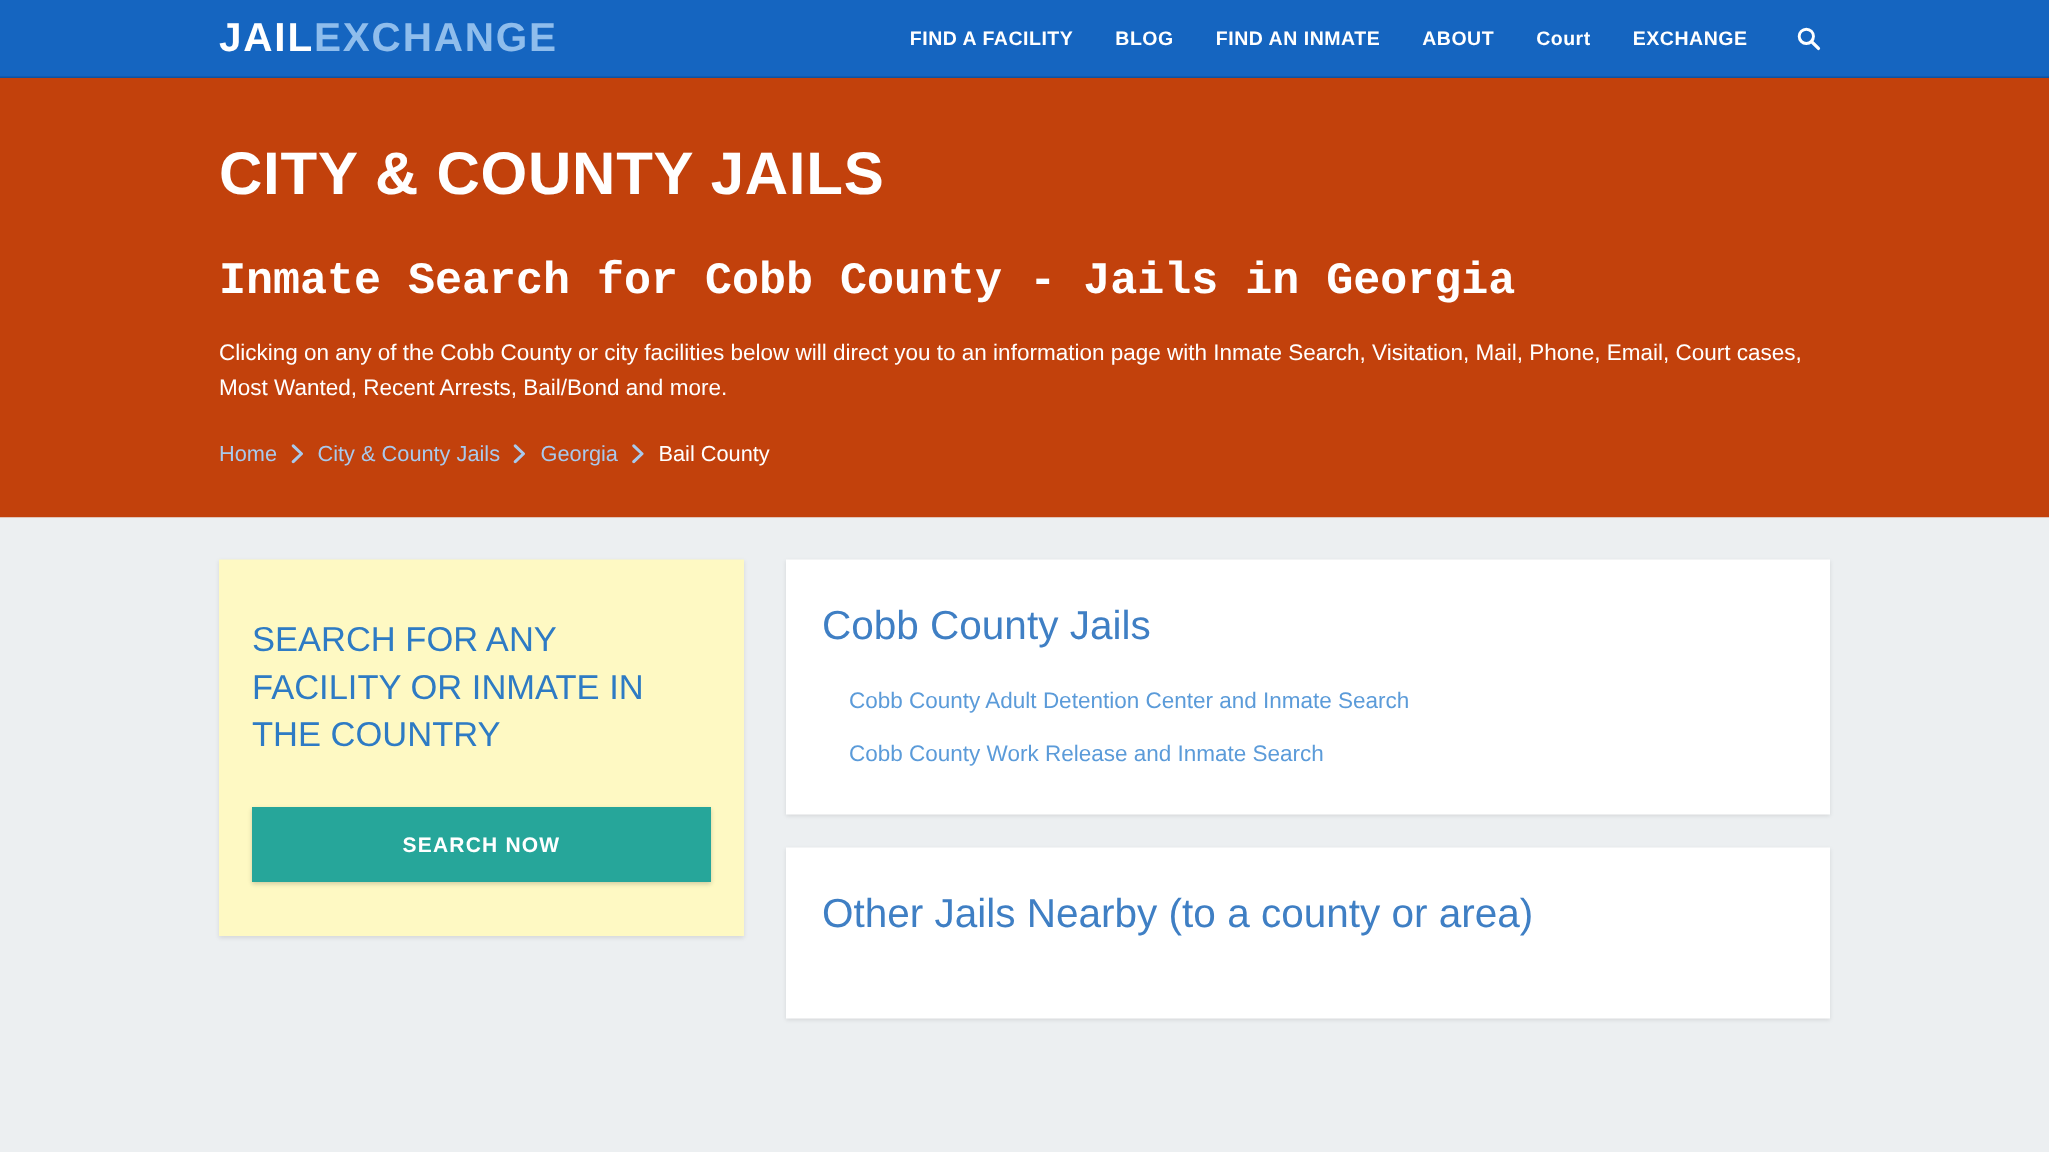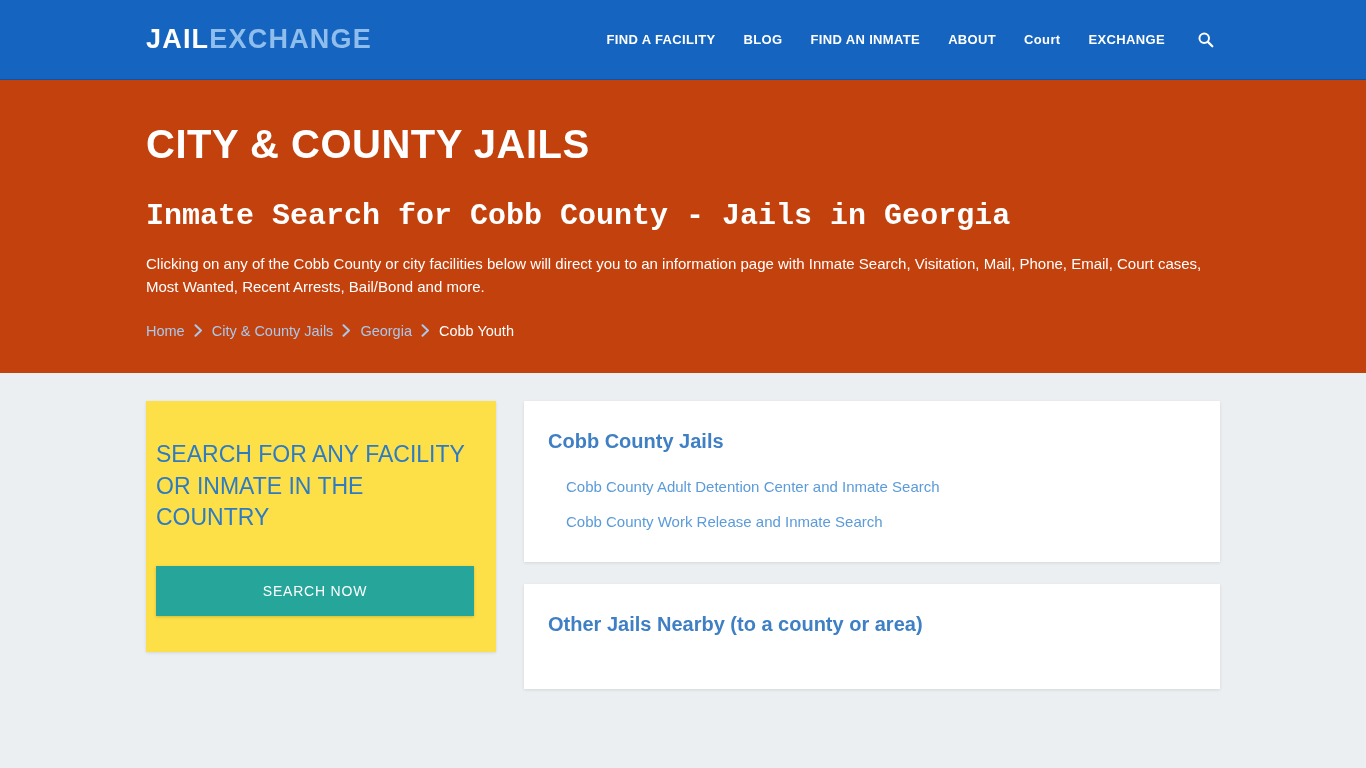--- a/index.html
+++ b/index.html
@@ -13,21 +13,21 @@
 
   body {
     font-family: "Liberation Sans", sans-serif;
     background: #eceff1;
     color: #333;
     -webkit-font-smoothing: antialiased;
   }
 
   
   .site-header {
-    height: 80px;
+    height: 52px;
     background: #1565c0;
     border-bottom: 1px solid #0f52a0;
     display: flex;
     align-items: center;
     position: relative;
   }
 
   .header-inner {
     width: 1110px;
     margin: 0 auto;
@@ -154,65 +154,65 @@
     gap: 28px;
     align-items: flex-start;
   }
 
   .sidebar {
     width: 350px;
     flex: 0 0 350px;
   }
 
   .sidebar-card {
-    background: #fde047;
-    padding: 38px 22px 36px 10px;
+    background: #fef9c3;
+    padding: 38px 22px 36px 22px;
     box-shadow: 0 1px 3px rgba(0,0,0,0.10);
   }
 
   .sidebar-card h3 {
     color: #2e7bc4;
     font-size: 23px;
     font-weight: normal;
     line-height: 1.38;
     margin-bottom: 32px;
   }
 
   .search-now-btn {
     display: block;
     width: 100%;
     background: #26a69a;
     color: #ffffff;
     border: none;
     padding: 17px 10px;
     font-family: "Liberation Sans", sans-serif;
     font-size: 14px;
-    font-weight: normal;
+    font-weight: bold;
     letter-spacing: 0.8px;
     text-align: center;
     cursor: pointer;
     box-shadow: 0 1px 3px rgba(0,0,0,0.18);
   }
 
   .content-col {
     flex: 1 1 auto;
     min-width: 0;
   }
 
   .facility-card {
     background: #ffffff;
     padding: 28px 24px 30px 24px;
     margin-bottom: 22px;
     box-shadow: 0 1px 3px rgba(0,0,0,0.10);
   }
 
   .facility-card h2 {
     color: #3f7fc4;
-    font-size: 20px;
-    font-weight: bold;
+    font-size: 27px;
+    font-weight: normal;
     line-height: 1.25;
     margin-bottom: 22px;
   }
 
   .facility-list {
     list-style: none;
     padding-left: 18px;
   }
 
   .facility-list li { margin-bottom: 14px; }
@@ -275,21 +275,21 @@
         <svg width="9" height="13" viewBox="0 0 9 13" fill="none" aria-hidden="true">
           <path d="M1.5 1.2L7 6.5L1.5 11.8" stroke="#a9c9ec" stroke-width="2" stroke-linecap="round" stroke-linejoin="round"></path>
         </svg>
       </span>
       <a class="crumb">Georgia</a>
       <span class="sep">
         <svg width="9" height="13" viewBox="0 0 9 13" fill="none" aria-hidden="true">
           <path d="M1.5 1.2L7 6.5L1.5 11.8" stroke="#a9c9ec" stroke-width="2" stroke-linecap="round" stroke-linejoin="round"></path>
         </svg>
       </span>
-      <span class="crumb active">Cobb Youth</span>
+      <span class="crumb active">Bail County</span>
     </div>
 
   </div>
 </section>
 
 <main class="page-body">
   <div class="body-inner">
 
     <aside class="sidebar">
       <div class="sidebar-card">

